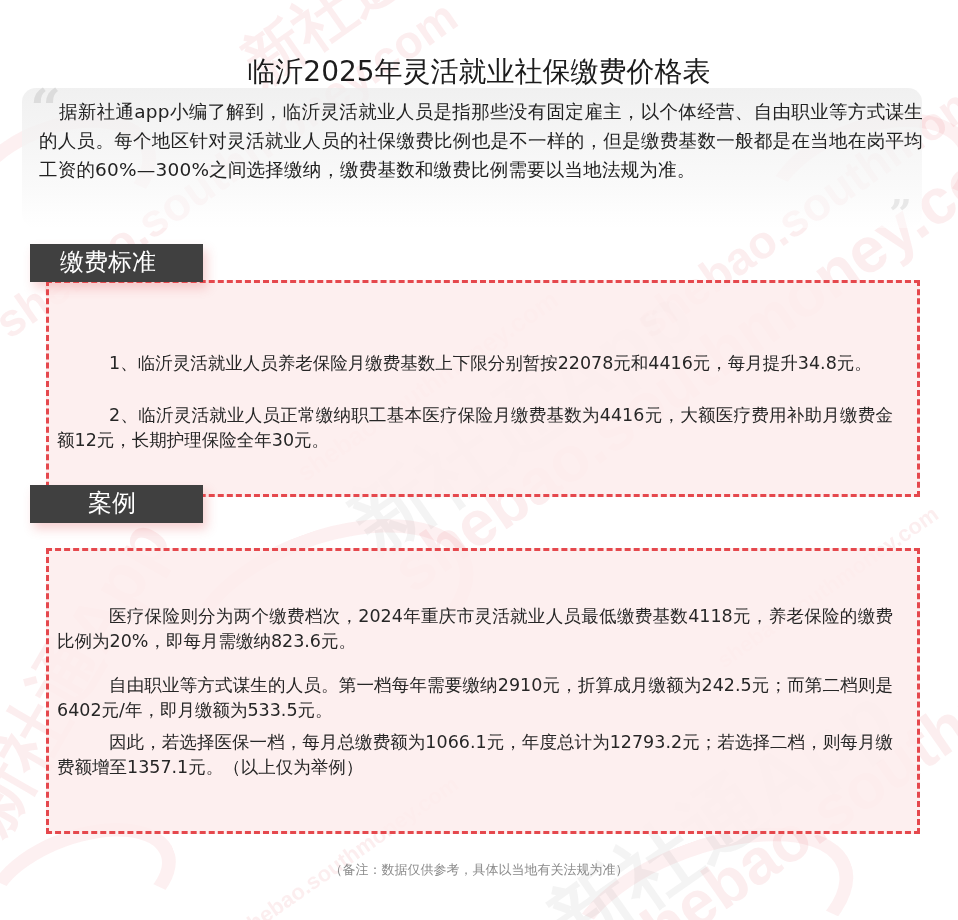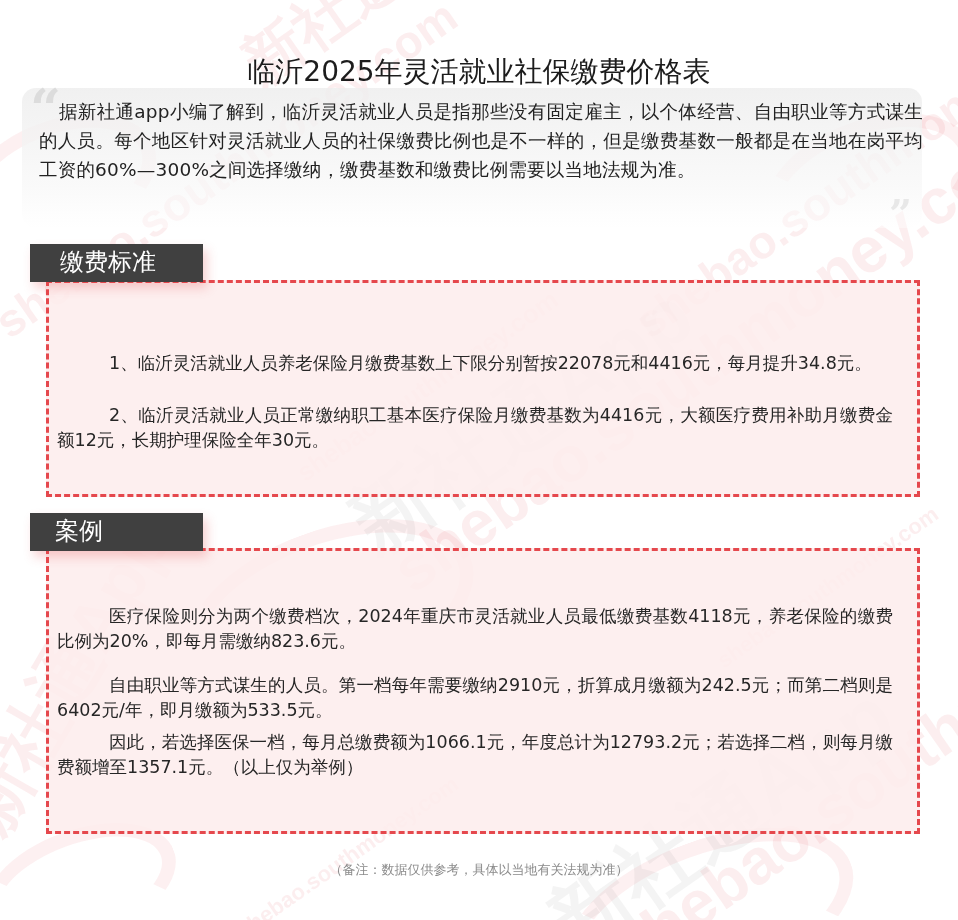--- a/index.html
+++ b/index.html
@@ -122,20 +122,20 @@
   <p class="intro-text">据新社通app小编了解到，临沂灵活就业人员是指那些没有固定雇主，以个体经营、自由职业等方式谋生的人员。每个地区针对灵活就业人员的社保缴费比例也是不一样的，但是缴费基数一般都是在当地在岗平均工资的60%—300%之间选择缴纳，缴费基数和缴费比例需要以当地法规为准。</p>
   <span class="quote-close">”</span>
 </div>
 
 <div class="section-header" style="top:244px;">缴费标准</div>
 <div class="dashed-box" style="top:280px; height:217px;">
   <p class="para" style="top:68px;">1、临沂灵活就业人员养老保险月缴费基数上下限分别暂按22078元和4416元，每月提升34.8元。</p>
   <p class="para" style="top:120px;">2、临沂灵活就业人员正常缴纳职工基本医疗保险月缴费基数为4416元，大额医疗费用补助月缴费金额12元，长期护理保险全年30元。</p>
 </div>
 
-<div class="section-header" style="top:513px; padding-left:25px;">案例</div>
+<div class="section-header" style="top:485px; padding-left:58px;">案例</div>
 <div class="dashed-box" style="top:548px; height:286px;">
   <p class="para" style="top:53px;">医疗保险则分为两个缴费档次，2024年重庆市灵活就业人员最低缴费基数4118元，养老保险的缴费比例为20%，即每月需缴纳823.6元。</p>
   <p class="para" style="top:122px;">自由职业等方式谋生的人员。第一档每年需要缴纳2910元，折算成月缴额为242.5元；而第二档则是6402元/年，即月缴额为533.5元。</p>
   <p class="para" style="top:179px;">因此，若选择医保一档，每月总缴费额为1066.1元，年度总计为12793.2元；若选择二档，则每月缴费额增至1357.1元。（以上仅为举例）</p>
 </div>
 
 <p class="footer-note">（备注：数据仅供参考，具体以当地有关法规为准）</p>
 
 </body></html>

